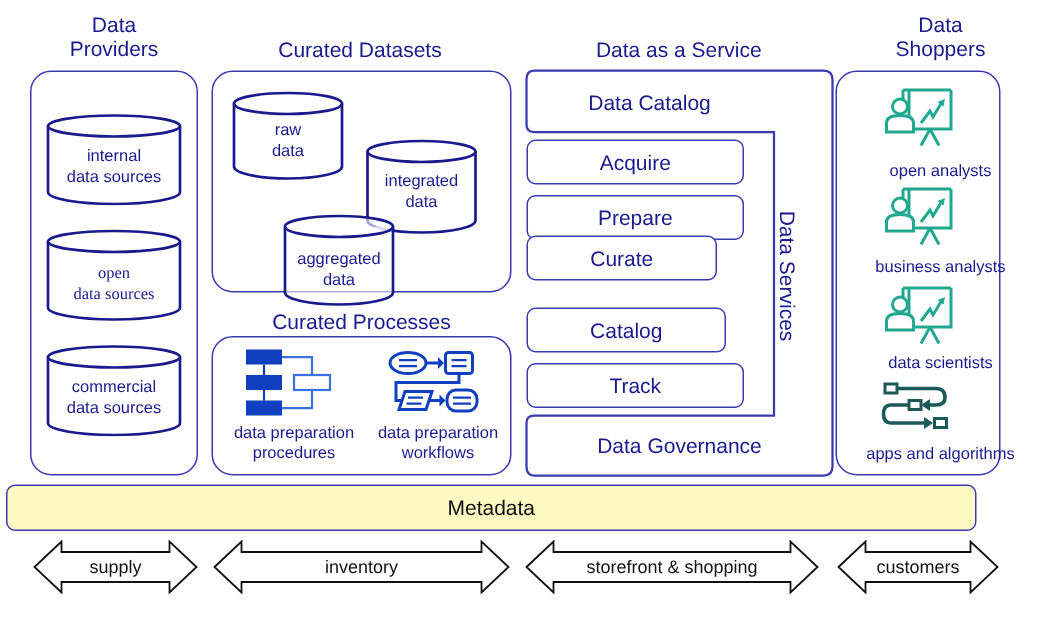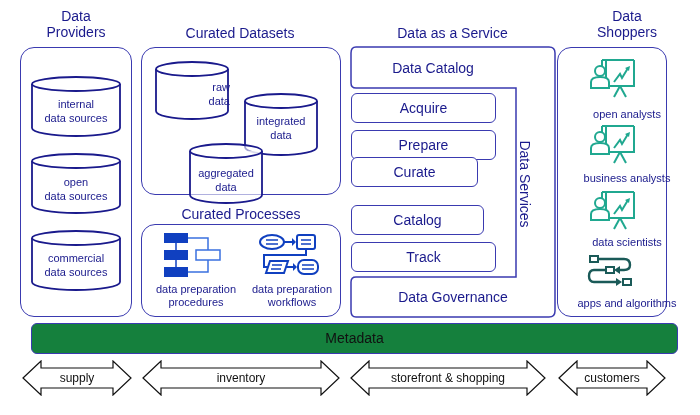--- a/index.html
+++ b/index.html
@@ -36,21 +36,21 @@
   <svg width="92" height="62">
     <path d="M2,9 L2,53 A44,8 0 0 0 90,53 L90,9" fill="#fff" stroke="#1a1a8c" stroke-width="1.8"></path>
     <ellipse cx="46" cy="9" rx="44" ry="7" fill="#fff" stroke="#1a1a8c" stroke-width="1.8"></ellipse>
   </svg>
   <div class="cyl-text" style="top:22px;">
     <div>internal</div>
     <div>data sources</div>
   </div>
 </div>
 
-<div class="cyl" style="left:30px;top:152px;width:92px;height:62px;">
+<div class="cyl" style="left:30px;top:152px;width:92px;height:62px;font-family:Liberation Serif, serif;">
   <svg width="92" height="62">
     <path d="M2,9 L2,53 A44,8 0 0 0 90,53 L90,9" fill="#fff" stroke="#1a1a8c" stroke-width="1.8"></path>
     <ellipse cx="46" cy="9" rx="44" ry="7" fill="#fff" stroke="#1a1a8c" stroke-width="1.8"></ellipse>
   </svg>
   <div class="cyl-text" style="top:23px;">
     <div>open</div>
     <div>data sources</div>
   </div>
 </div>
 
@@ -65,21 +65,21 @@
   </div>
 </div>
 
 <div class="panel" style="left:141px;top:47px;width:200px;height:148px;"></div>
 
 <div class="cyl" style="left:154px;top:60px;width:76px;height:60px;">
   <svg width="76" height="60">
     <path d="M2,9 L2,51 A36,8 0 0 0 74,51 L74,9" fill="#fff" stroke="#1a1a8c" stroke-width="1.8"></path>
     <ellipse cx="38" cy="9" rx="36" ry="7" fill="#fff" stroke="#1a1a8c" stroke-width="1.8"></ellipse>
   </svg>
-  <div class="cyl-text" style="top:20px;text-align:right;">
+  <div class="cyl-text" style="top:20px;">
     <div>raw</div>
     <div>data</div>
   </div>
 </div>
 
 <div class="cyl" style="left:243px;top:92px;width:76px;height:64px;">
   <svg width="76" height="64">
     <path d="M2,9 L2,55 A36,8 0 0 0 74,55 L74,9" fill="#fff" stroke="#1a1a8c" stroke-width="1.8"></path>
     <ellipse cx="38" cy="9" rx="36" ry="7" fill="#fff" stroke="#1a1a8c" stroke-width="1.8"></ellipse>
   </svg>
@@ -203,21 +203,21 @@
   <rect x="4" y="2" width="8" height="6" fill="#fff" stroke="#1a5a58" stroke-width="2"></rect>
   <path d="M12,5 L38,5 Q44,5 44,11 Q44,16 38,16 L34,16" fill="none" stroke="#1a5a58" stroke-width="2.4"></path>
   <polygon points="34,12 28,16 34,20" fill="#1a5a58"></polygon>
   <rect x="20" y="13" width="8" height="6" fill="#fff" stroke="#1a5a58" stroke-width="2"></rect>
   <path d="M20,16 L8,16 Q3,16 3,22 Q3,28 8,28 L30,28" fill="none" stroke="#1a5a58" stroke-width="2.4"></path>
   <polygon points="30,24 36,28 30,32" fill="#1a5a58"></polygon>
   <rect x="37" y="25" width="8" height="6" fill="#fff" stroke="#1a5a58" stroke-width="2"></rect>
 </svg>
 <div class="shopper-label" style="top:297px;">apps and algorithms</div>
 
-<div class="abs" style="left:31px;top:323px;width:647px;height:31px;border:1.5px solid #3a3ab0;border-radius:6px;box-sizing:border-box;background:#15803d;text-align:center;line-height:29px;font-size:14px;color:#111;">
+<div class="abs" style="left:4px;top:323px;width:647px;height:31px;border:1.5px solid #3a3ab0;border-radius:6px;box-sizing:border-box;background:#fef9c3;text-align:center;line-height:29px;font-size:14px;color:#111;">
   <span>Metadata</span>
 </div>
 
 <div class="arrow-wrap" style="left:22px;top:360px;width:110px;height:36px;">
   <svg width="110" height="36">
     <polygon points="1,18 19,1 19,8 91,8 91,1 109,18 91,35 91,28 19,28 19,35" fill="#fff" stroke="#111" stroke-width="1.2"></polygon>
   </svg>
   <div class="arrow-label" style="top:3px;">supply</div>
 </div>
 

